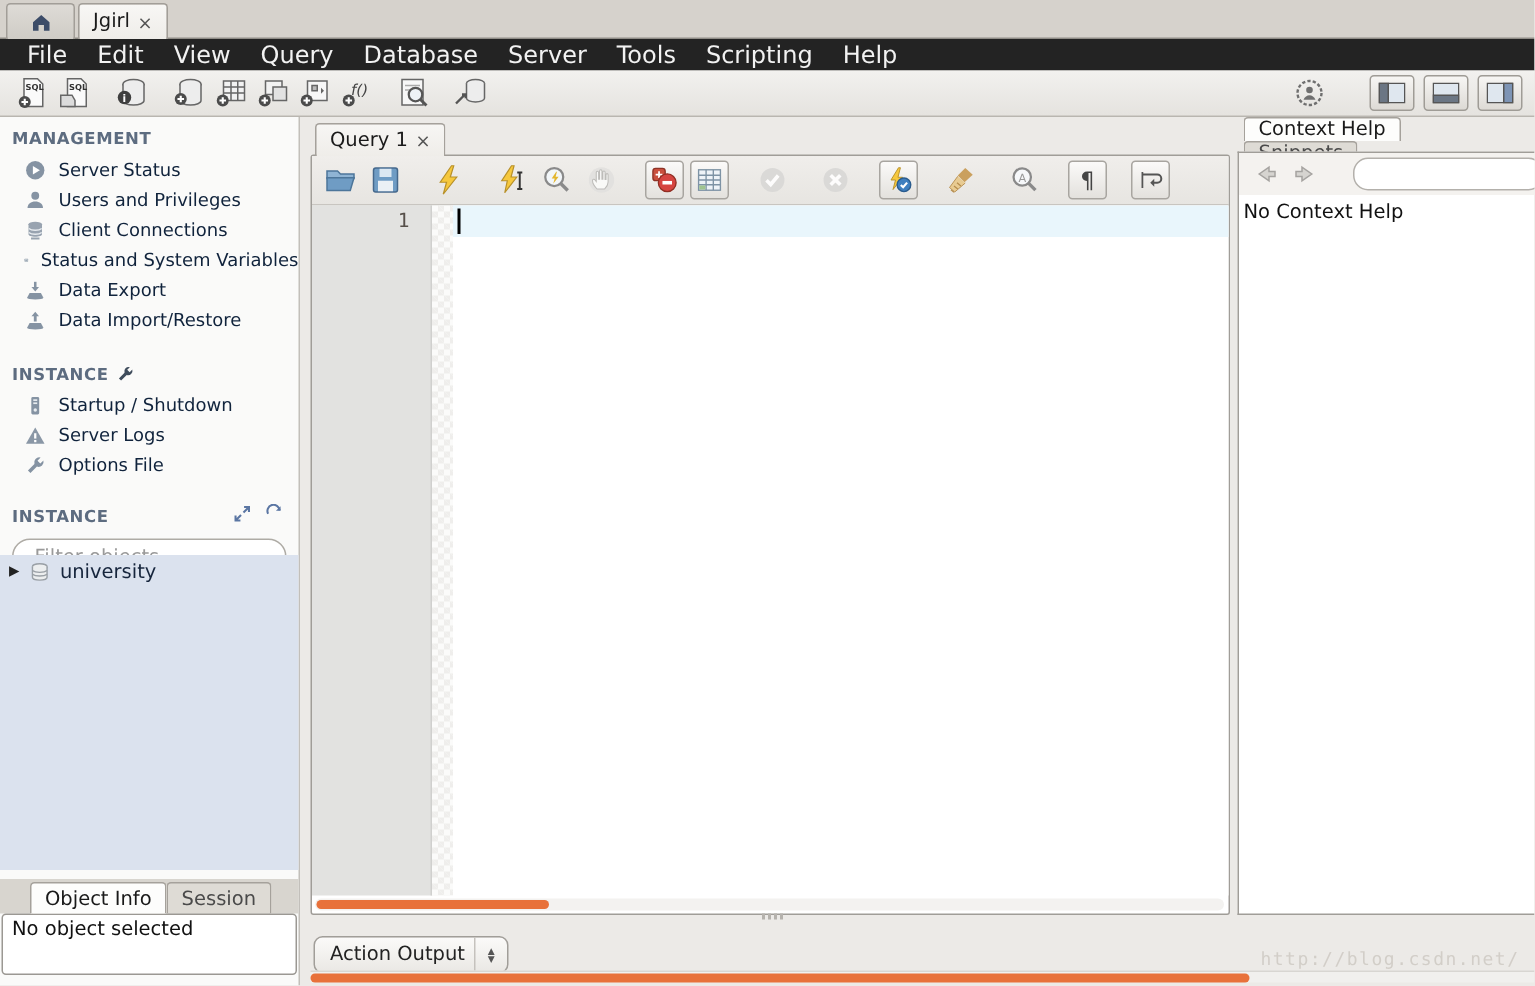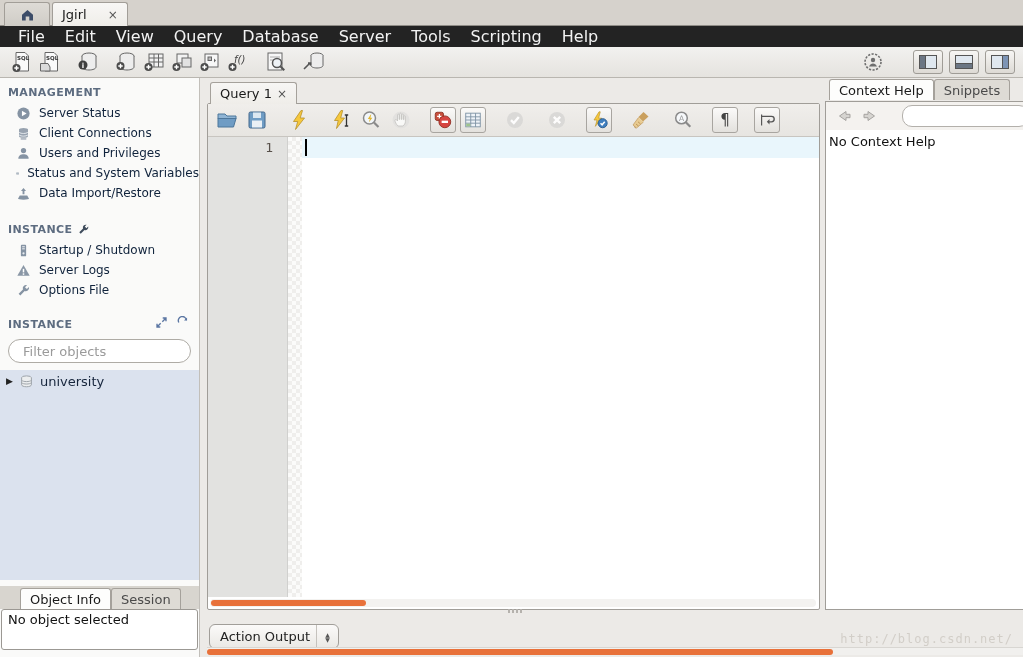--- a/index.html
+++ b/index.html
@@ -3,21 +3,21 @@
 <meta charset="utf-8">
 <style>
   * { margin:0; padding:0; box-sizing:border-box; }
   html,body { width:1023px; height:657px; overflow:hidden; }
   body { font-family:"DejaVu Sans","Liberation Sans",sans-serif; font-size:12px; color:#222; background:#eceae7; }
   .app { position:relative; width:1023px; height:657px; background:#eceae7; }
 
   
   .titlebar { position:absolute; left:0; top:0; width:1023px; height:26px; background:#d6d2cc; border-bottom:1px solid #8f8c86; }
   .home-tab { position:absolute; left:4px; top:2px; width:46px; height:24px; background:linear-gradient(#dedbd6,#cfccc6); border:1px solid #a29e98; border-bottom:none; border-radius:3px 3px 0 0; display:flex; align-items:center; justify-content:center; }
-  .doc-tab { position:absolute; left:52px; top:2px; height:24px; padding:0 9px; background:linear-gradient(#f8f7f5,#efede9); border:1px solid #a29e98; border-bottom:none; border-radius:3px 3px 0 0; display:flex; align-items:center; gap:21px; font-size:13px; color:#1a1a1a; }
+  .doc-tab { position:absolute; left:52px; top:2px; height:24px; padding:0 9px; background:linear-gradient(#f8f7f5,#efede9); border:1px solid #a29e98; border-bottom:none; border-radius:3px 3px 0 0; display:flex; align-items:center; gap:5px; font-size:13px; color:#1a1a1a; }
   .tab-close { color:#555; font-size:12px; line-height:1; cursor:default; }
 
   
   .menubar { position:absolute; left:0; top:26px; width:1023px; height:21px; background:#232323; display:flex; align-items:center; padding-left:8px; }
   .menubar span { color:#f2f2f2; font-size:16px; padding:0 10px; }
 
   
   .toolbar { position:absolute; left:0; top:47px; width:1023px; height:31px; background:linear-gradient(#f2f1ef,#e5e3df); border-bottom:1px solid #b9b6b0; display:flex; align-items:center; padding:0 8px; }
   .tbtn { width:28px; height:26px; display:flex; align-items:center; justify-content:center; }
   .tb-gap { width:10px; }
@@ -62,21 +62,21 @@
   .grip { position:absolute; width:14px; height:4px; background:repeating-linear-gradient(90deg,#b5b2ad 0 2px,transparent 2px 4px); }
 
   
   .action-output { position:absolute; left:209px; top:624px; width:130px; height:25px; border:1px solid #a19e99; border-radius:6px; background:linear-gradient(#fbfaf9,#eae8e4); display:flex; align-items:center; }
   .action-output .lbl { flex:1; padding-left:10px; font-size:13px; color:#222; }
   .spinner { width:22px; height:100%; border-left:1px solid #c5c2bd; display:flex; flex-direction:column; align-items:center; justify-content:center; color:#555; }
   .spinner span { font-size:6px; line-height:5px; }
 
   
   .right-panel { position:absolute; left:825px; top:78px; right:0; bottom:47px; }
-  .rp-tabs { display:flex; padding-left:4px; height:23px; align-items:center; }
+  .rp-tabs { display:flex; padding-left:4px; height:23px; align-items:flex-start;flex-direction:column; }
   .rp-body { position:absolute; left:0; top:23px; right:0; bottom:0; background:#fff; border:1px solid #a09d98; border-right:none; }
   .rp-nav { height:28px; background:#f4f2ef; display:flex; align-items:center; gap:10px; padding-left:10px; }
   .rp-combo { height:22px; border:1px solid #b3b0ab; border-radius:10px; background:#fff; flex:1; margin-left:14px; margin-right:-6px; }
   .rp-content { font-size:13px; color:#111; padding:4px 3px; }
 
   
   .bottom-track { position:absolute; left:207px; right:0; top:647px; height:8px; background:#f1f0ee; border-top:1px solid #d8d6d2; }
   .bottom-thumb { position:absolute; left:0; top:1px; width:626px; height:6px; background:#e8713a; border-radius:3px; }
   .watermark { position:absolute; right:10px; bottom:11px; font-family:"DejaVu Sans Mono","Liberation Mono",monospace; font-size:12px; color:#d2cec8; letter-spacing:1px; }
 
@@ -231,41 +231,50 @@
 
     <div class="side-item">
       <svg width="15" height="15" viewBox="0 0 16 16">
           <circle cx="8" cy="8" r="6.5" fill="#8593a3"></circle>
           <path d="M6.3 5l5 3-5 3z" fill="#fff"></path>
         </svg>
       <span>Server Status</span>
     </div>
     <div class="side-item">
       <svg width="15" height="15" viewBox="0 0 16 16">
+          <circle cx="8" cy="4.8" r="2.8" fill="#8593a3"></circle>
+          <path d="M2.5 13.5c0-3 2.5-4.6 5.5-4.6s5.5 1.6 5.5 4.6z" fill="#8593a3"></path>
+        </svg>
+      <span>Users and Privileges</span>
+    </div>
+    <div class="side-item">
+      <svg width="15" height="15" viewBox="0 0 16 16">
           <ellipse cx="8" cy="3.8" rx="4.8" ry="1.8" fill="#98a3b0"></ellipse>
           <path d="M3.2 3.8v7c0 1 2.1 1.8 4.8 1.8s4.8-.8 4.8-1.8v-7" fill="#98a3b0"></path>
           <path d="M3.4 6.8c1 .8 2.7 1.2 4.6 1.2s3.6-.4 4.6-1.2M3.4 9.6c1 .8 2.7 1.2 4.6 1.2s3.6-.4 4.6-1.2" stroke="#e8ecf0" fill="none"></path>
           <path d="M5 13.8h6" stroke="#98a3b0" stroke-width="1.4"></path>
         </svg>
       <span>Client Connections</span>
     </div>
     <div class="side-item">
       <svg width="15" height="15" viewBox="0 0 16 16">
-          <circle cx="8" cy="4.8" r="2.8" fill="#8593a3"></circle>
-          <path d="M2.5 13.5c0-3 2.5-4.6 5.5-4.6s5.5 1.6 5.5 4.6z" fill="#8593a3"></path>
-        </svg>
-      <span>Users and Privileges</span>
-    </div>
-    <div class="side-item">
-      <svg width="15" height="15" viewBox="0 0 16 16">
           <rect x="1.8" y="3.2" width="12.4" height="9.6" rx="1" fill="#9aa5b1"></rect>
           <rect x="3" y="4.4" width="10" height="7.2" fill="#c9d2da"></rect>
           <polyline points="4,9.4 6,7.2 8,9.8 10,6.6 12,8.4" stroke="#5d6c80" fill="none" stroke-width="1.2"></polyline>
         </svg>
       <span>Status and System Variables</span>
+    </div>
+    <div class="side-item">
+      <svg width="15" height="15" viewBox="0 0 16 16">
+          <rect x="7.1" y="2" width="1.8" height="4.5" fill="#8593a3"></rect>
+          <path d="M5.3 5.6L8 8.8l2.7-3.2z" fill="#8593a3"></path>
+          <path d="M4 10h8l1.8 3.4H2.2z" fill="#8593a3"></path>
+          <ellipse cx="8" cy="13.4" rx="5.8" ry="1.2" fill="#8593a3"></ellipse>
+        </svg>
+      <span>Data Export</span>
     </div>
     <div class="side-item">
       <svg width="15" height="15" viewBox="0 0 16 16">
           <path d="M5.3 5.2L8 2l2.7 3.2H9v3.6H7V5.2z" fill="#8593a3"></path>
           <path d="M4 10h8l1.8 3.4H2.2z" fill="#8593a3"></path>
           <ellipse cx="8" cy="13.4" rx="5.8" ry="1.2" fill="#8593a3"></ellipse>
         </svg>
       <span>Data Import/Restore</span>
     </div>
 

